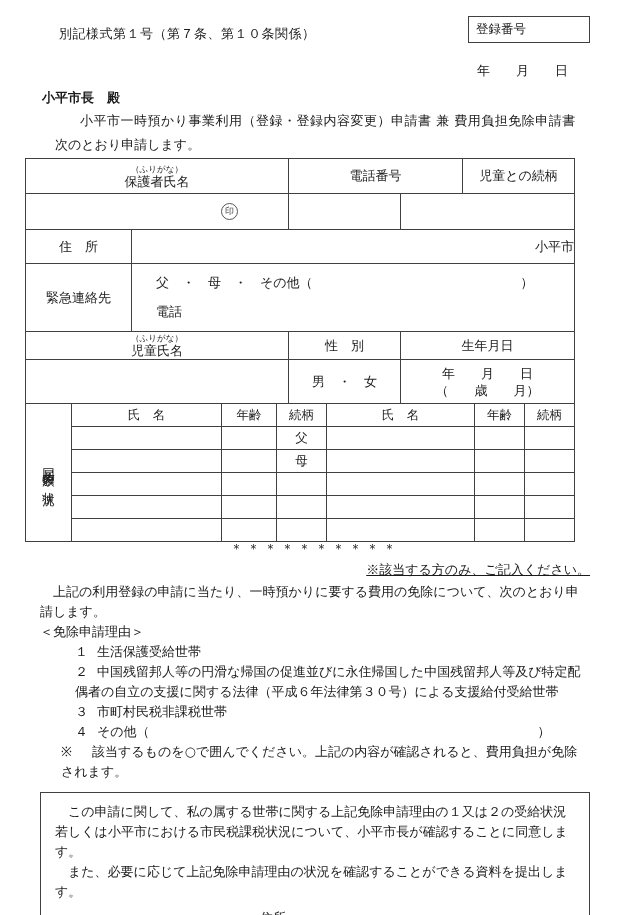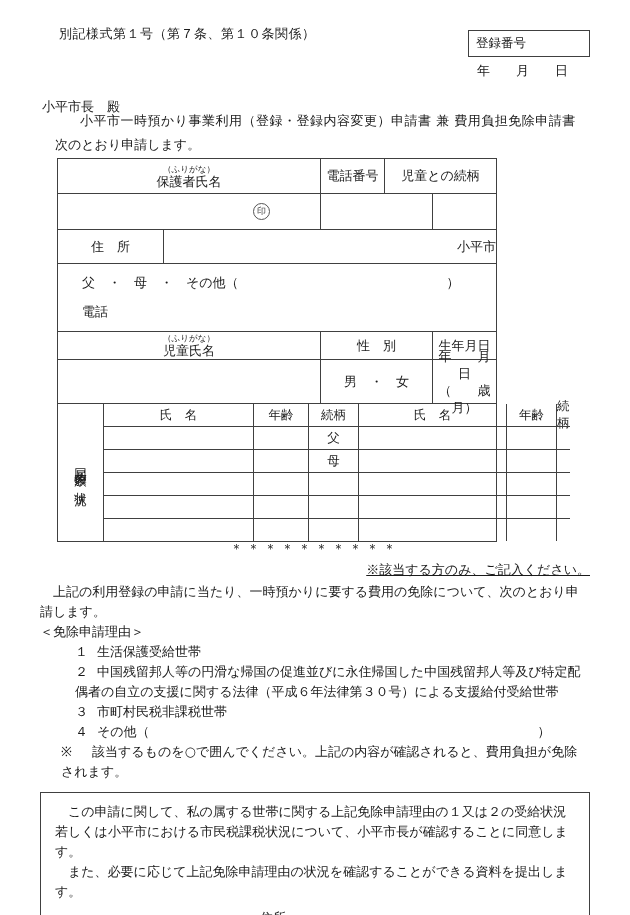--- a/index.html
+++ b/index.html
@@ -10,33 +10,33 @@
     margin:0 auto;
     background:#ffffff;
     font-family:"DejaVu Serif","Liberation Serif",serif;
     color:#1a1a1a;
     font-size:13px;
     overflow:hidden;
   }
   .abs { position:absolute; }
   .form-number { left:59px; top:25px; letter-spacing:0.5px; }
   .reg-box {
-    left:468px; top:30px; width:122px; height:27px;
+    left:468px; top:16px; width:122px; height:27px;
     border:1px solid #404040;
     display:flex; align-items:center; padding-left:7px;
     font-size:12.5px;
   }
   .date-line { left:477px; top:62px; }
-  .addressee { left:42px; top:98px; }
+  .addressee { left:42px; top:89px;font-weight:bold; }
   .doc-title { left:80px; top:112px; letter-spacing:0.5px; }
   .intro-line { left:55px; top:136px; }
 
   
   .main-table {
-    position:absolute; left:57px; top:158px; width:440px;
+    position:absolute; left:25px; top:158px; width:550px;
     border:1px solid #404040;
   }
   .t-row { display:flex; width:100%; }
   .t-row + .t-row { border-top:1px solid #404040; }
   .c { border-left:1px solid #404040; display:flex; align-items:center; justify-content:center; text-align:center; }
   .c:first-child { border-left:none; }
   .col1 { flex:0 0 262px; }
   .col2 { flex:0 0 112px; }
   .col3 { flex:1; }
   .lblcol { flex:0 0 105px; }
@@ -129,20 +129,21 @@
     </div>
 
     <div class="t-row rowC">
       <div class="c lblcol">住　所</div>
       <div class="c valcol left-pad">
         <span>小平市</span>
       </div>
     </div>
 
     <div class="t-row rowD">
+      <div class="c lblcol">緊急連絡先</div>
       <div class="c valcol emerg-cell">
         <div><span>父　・　母　・　その他（</span><span class="sp-em"></span><span>）</span></div>
         <div>電話</div>
       </div>
     </div>
 
     <div class="t-row rowE">
       <div class="c col1 two-line">
         <span class="furigana">（ふりがな）</span>
         <span>児童氏名</span>

